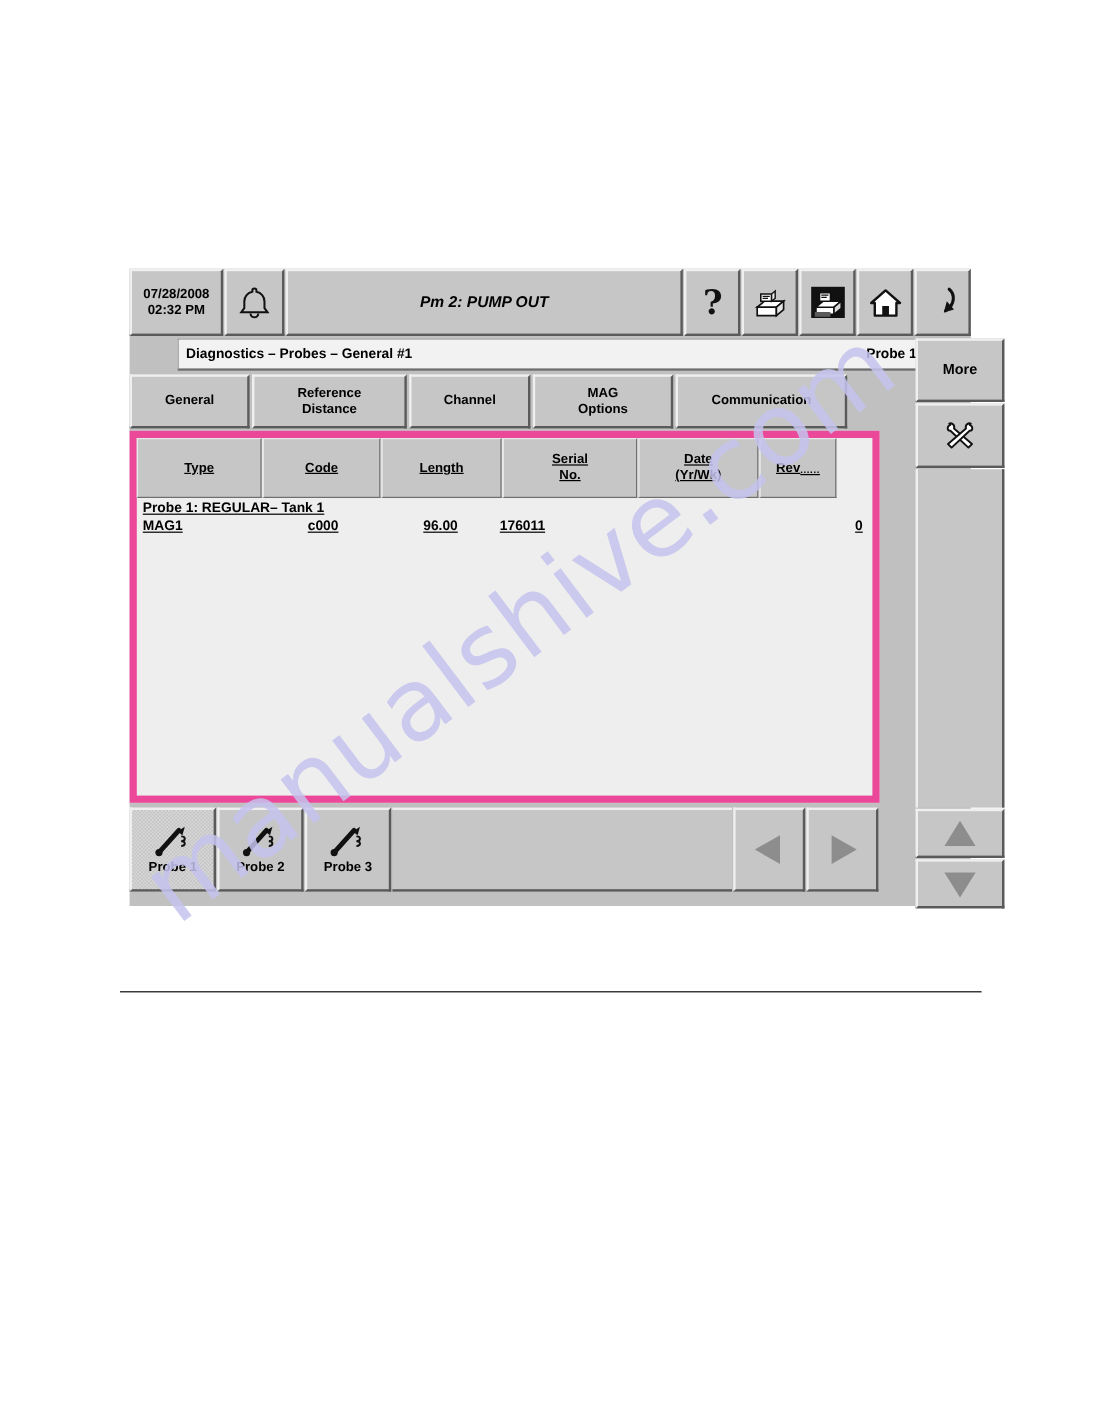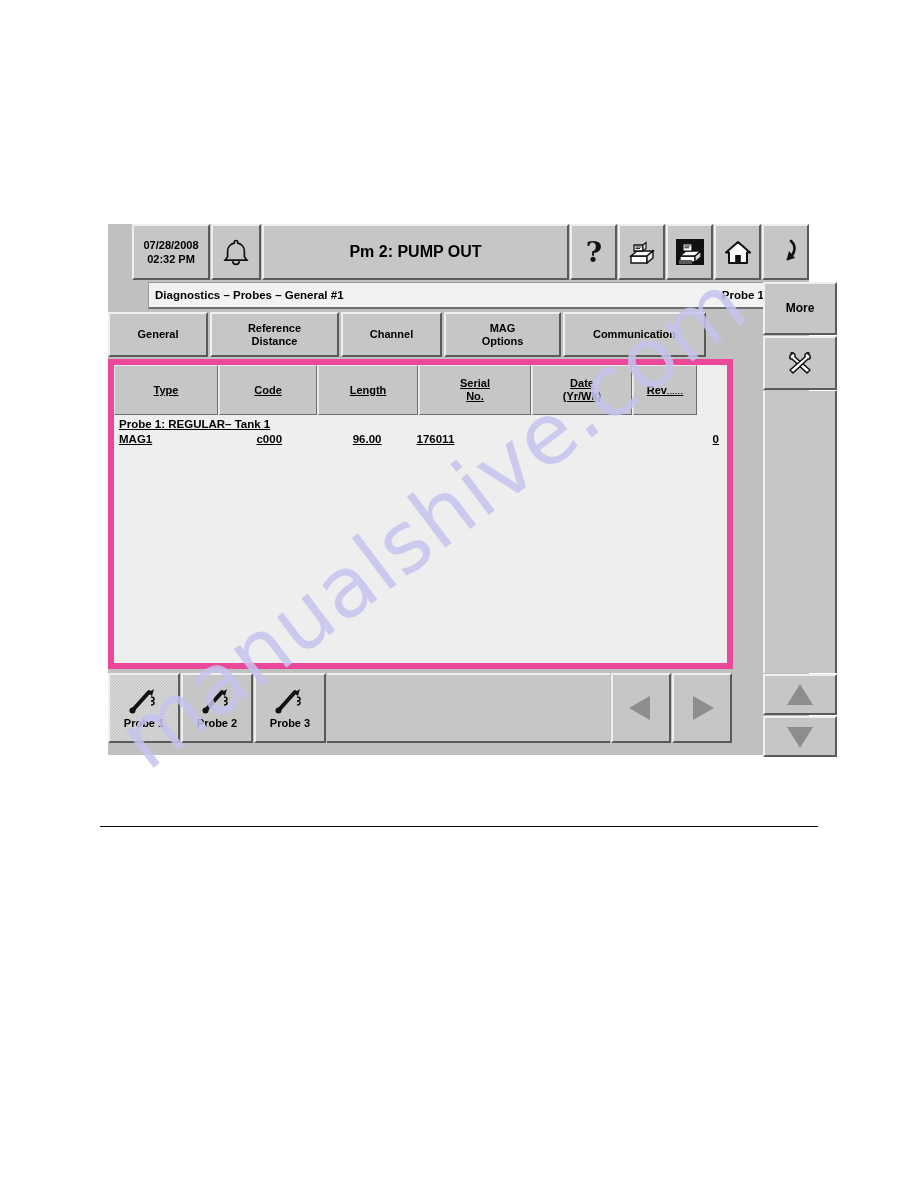--- a/index.html
+++ b/index.html
@@ -82,33 +82,33 @@
     display: flex;
     box-sizing: border-box;
   }
   #datetime {
     width: 78px;
     height: 56px;
     font-size: 11px;
     font-weight: bold;
     flex-direction: column;
     gap: 1px;
-    margin-left: 24px;
   }
   #alarm-btn {
     width: 50px;
     height: 56px;
     margin-left: 1px;
   }
   #status-title {
     flex: 1;
     height: 56px;
     margin-left: 1px;
-    font-size: 16px;
+    font-size: 13px;
     font-weight: bold;
+    font-style: italic;
   }
   .tool-btn {
     width: 47px;
     height: 56px;
     margin-left: 1px;
   }
 
   
   #breadcrumb {
     position: absolute;

